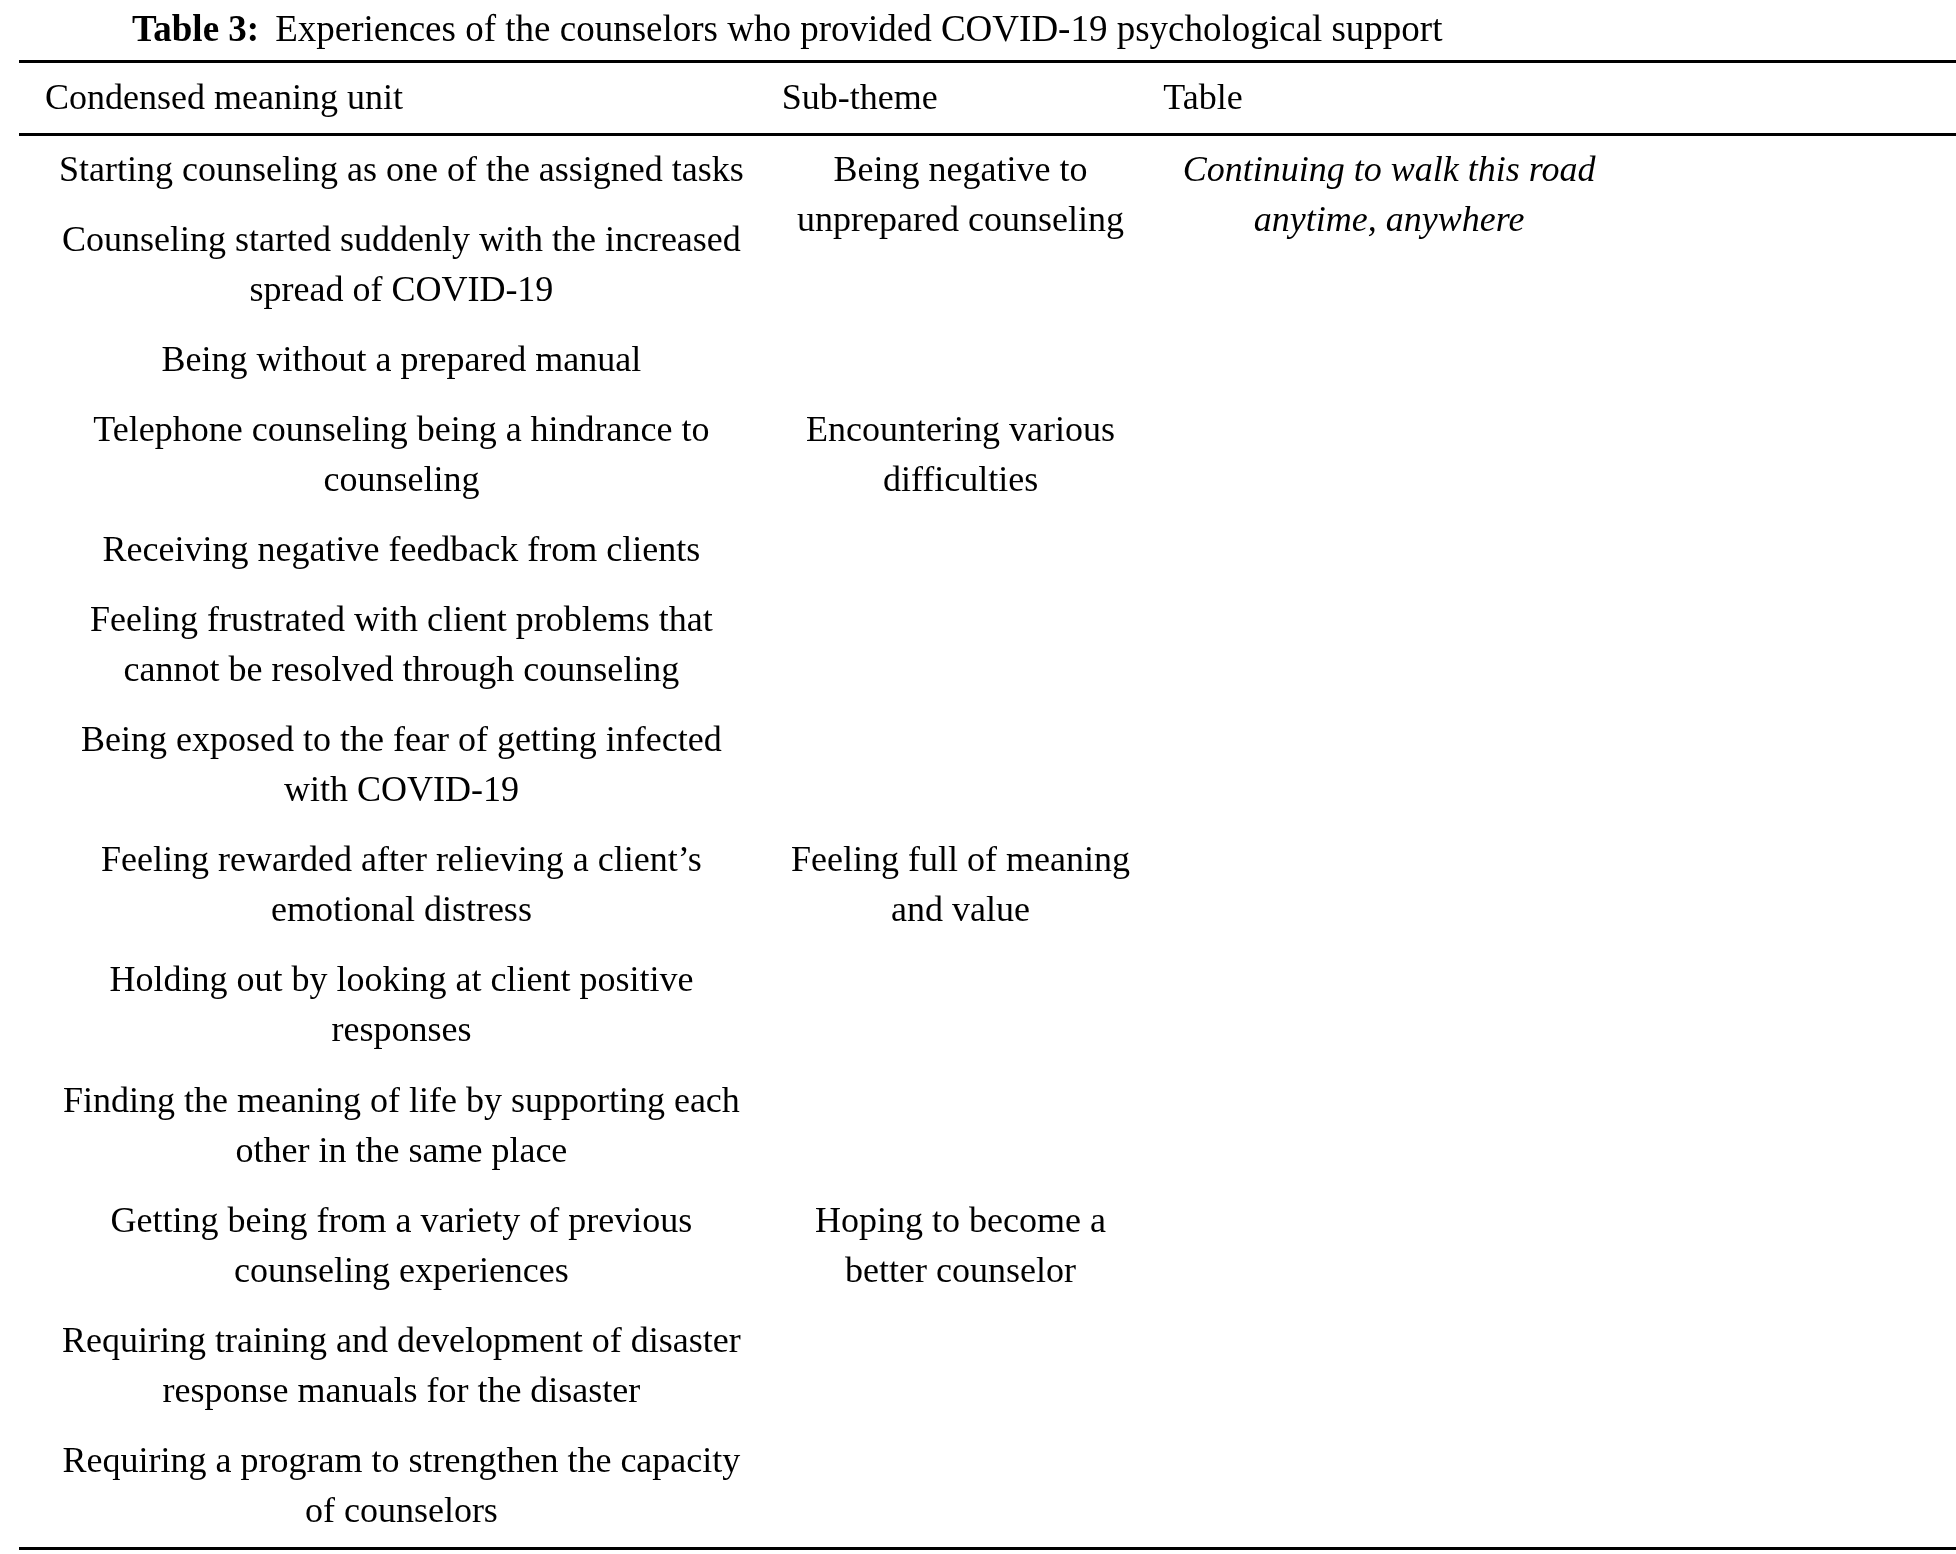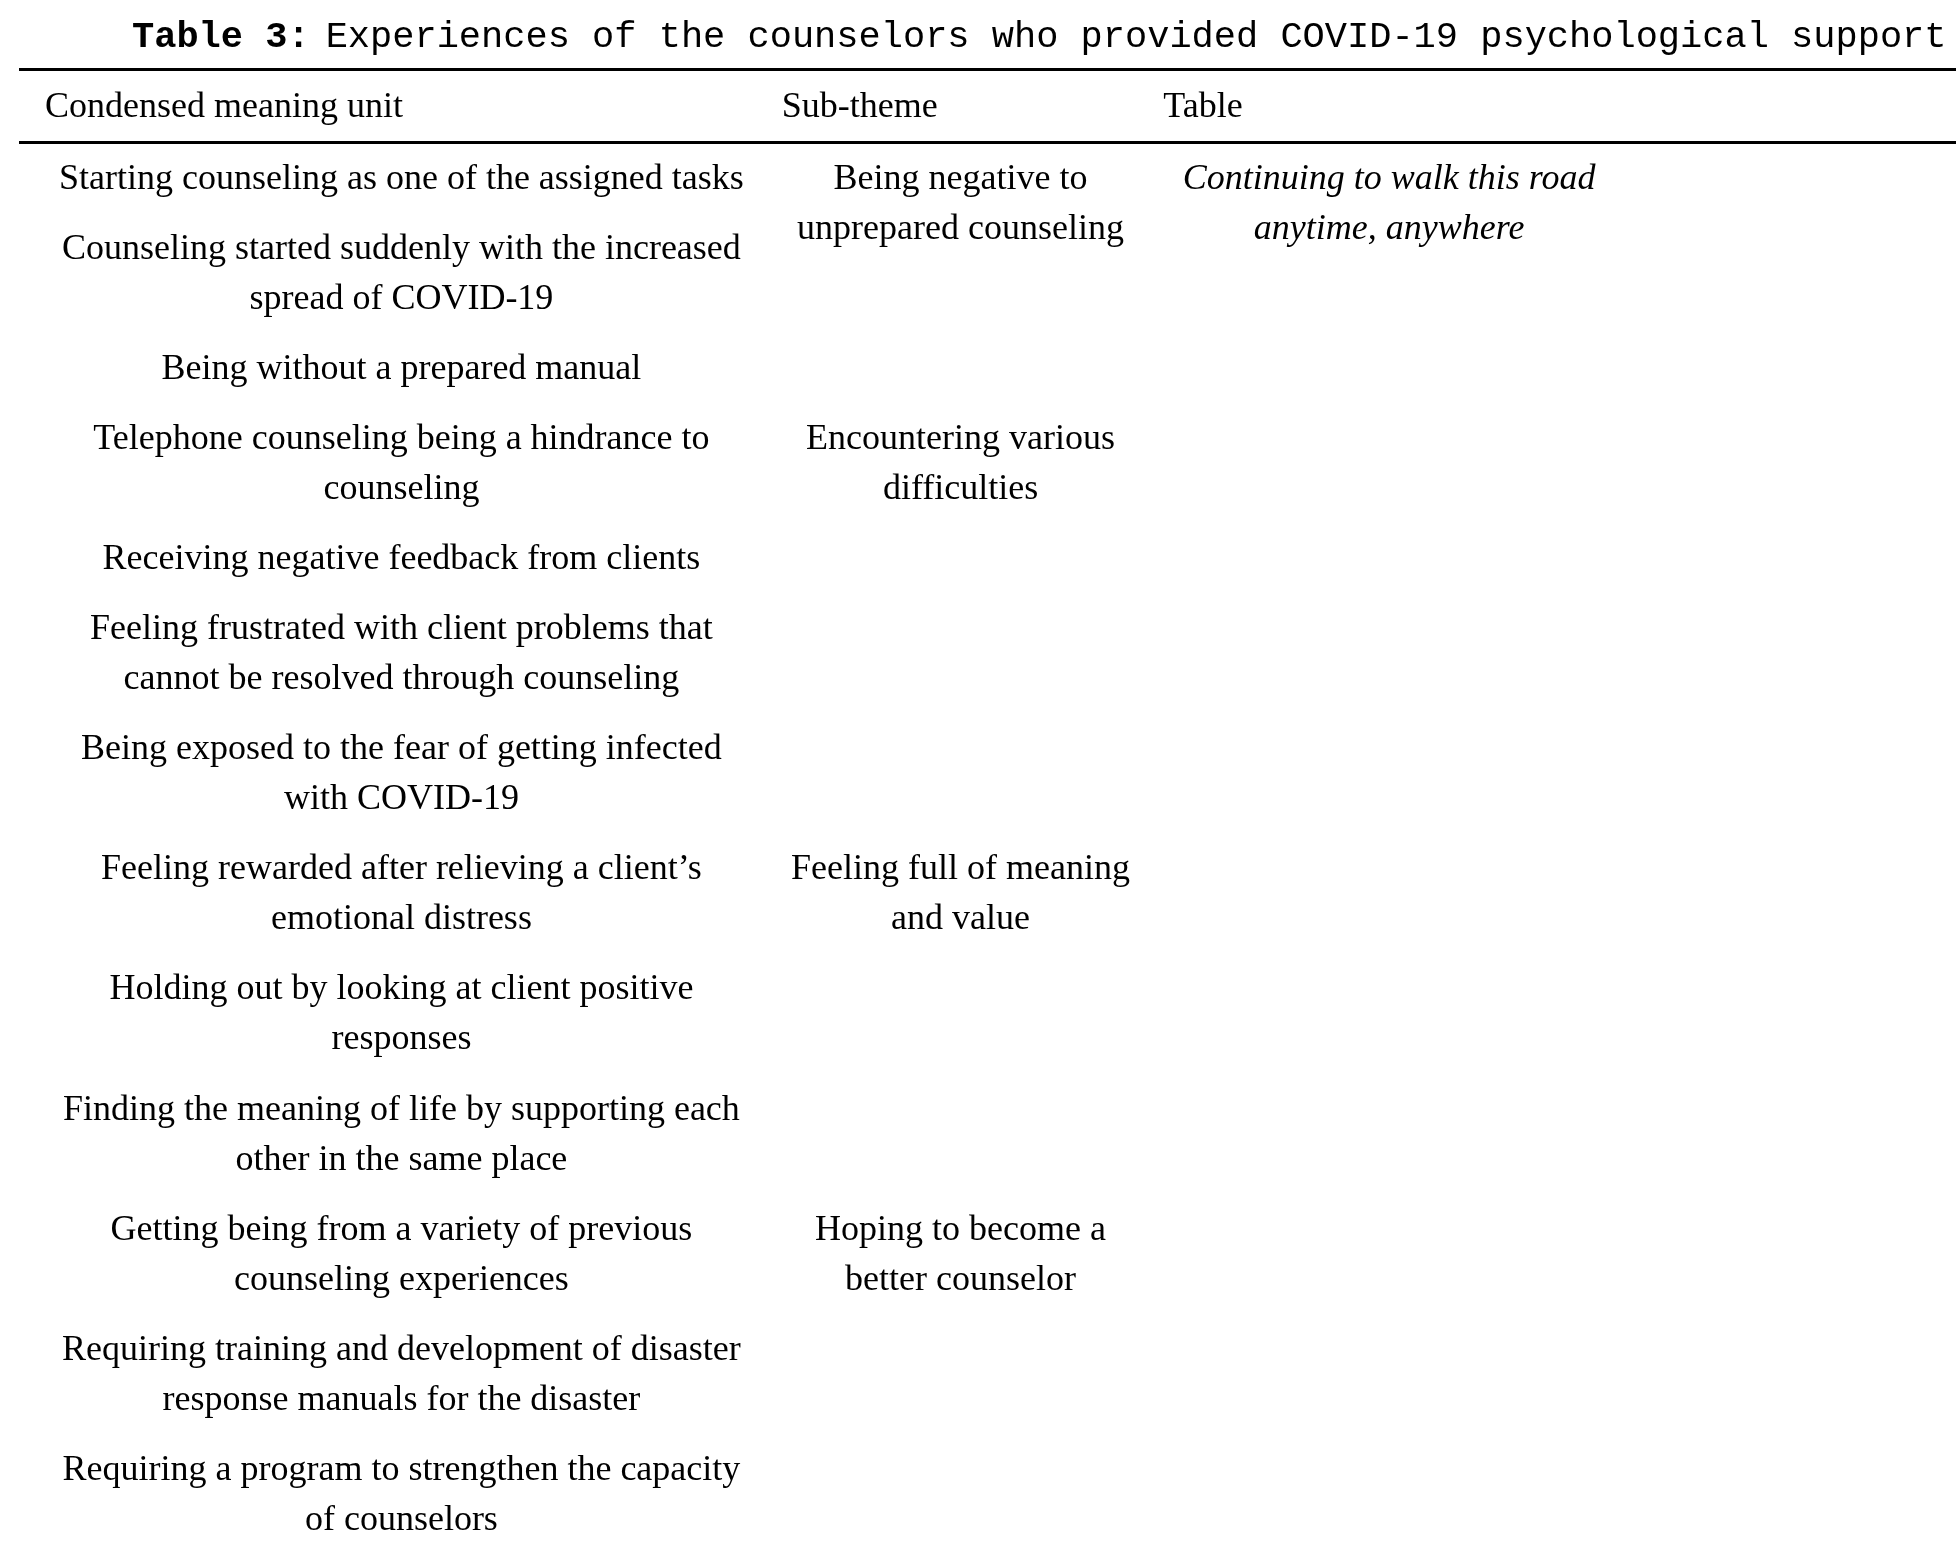--- a/index.html
+++ b/index.html
@@ -16,23 +16,22 @@
     overflow: hidden;
   }
   .page {
     width: 100%;
     height: 100%;
     box-sizing: border-box;
   }
   .caption {
     font-size: 37px;
     line-height: 50px;
-    padding: 12px 20px 6px 132px;
+    padding: 4px 20px 6px 132px;
     white-space: nowrap;
-    font-family: Liberation Mono, monospace;
   }
   .caption-label {
     font-weight: bold;
   }
   .caption-text {
     margin-left: 16px;
   }
   table.paper-table {
     width: 100%;
     border-collapse: collapse;

